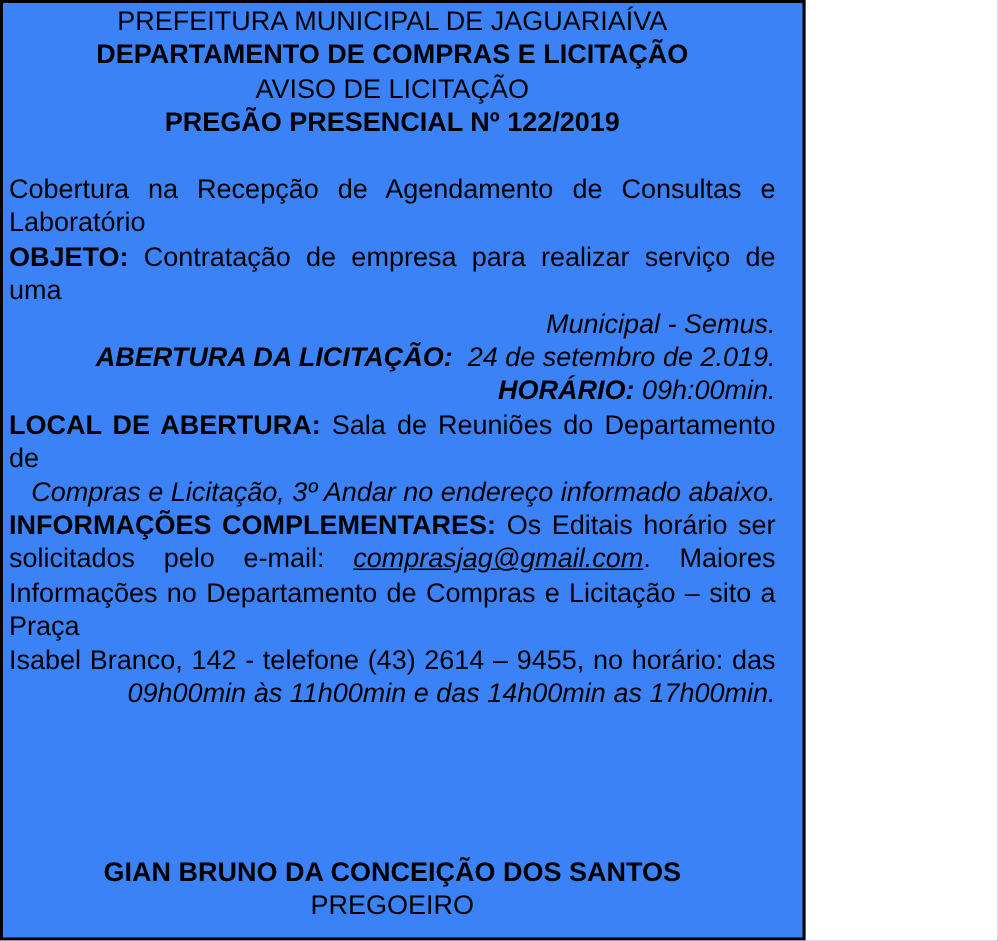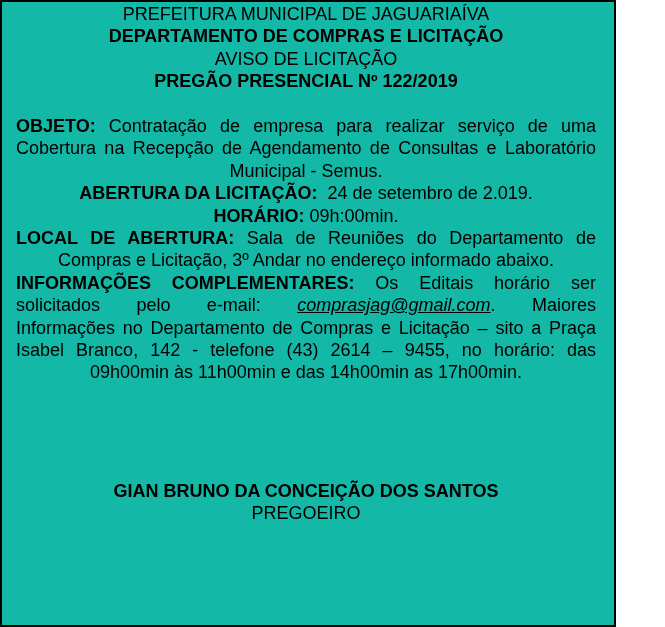--- a/index.html
+++ b/index.html
@@ -1,59 +1,59 @@
 <!DOCTYPE html>
 <html><head>
 <meta charset="utf-8">
 <style>
   html, body { margin: 0; padding: 0; background: #ffffff; }
   .page {
     position: relative;
-    width: 616px;
+    width: 537px;
     height: 627px;
     box-sizing: border-box;
     border: 2px solid #000000;
-    background: #14b8a6;
-    padding: 1px 18px 0 14px;
+    background: #3b82f6;
+    padding: 1px 18px 0 4px;
     font-family: "Liberation Sans", "DejaVu Sans", sans-serif;
     font-size: 18px;
     line-height: 22.4px;
     color: #000000;
     overflow: hidden;
   }
   .header { text-align: center; }
   .b { font-weight: bold; }
   .blank-line { height: 22.4px; }
   .line-j {
     text-align: justify;
     text-align-last: justify;
     text-justify: inter-word;
   }
-  .line-l { text-align: center; }
+  .line-l { text-align: right; font-style: italic; }
   .line-c { text-align: center; }
   .email { text-decoration: underline; color: #000000; font-style: italic; }
   .signature { margin-top: 96px; text-align: center; }
 </style>
 </head>
 <body>
 
 <div class="page">
 
   <div class="header">
     <div>PREFEITURA MUNICIPAL DE JAGUARIAÍVA</div>
     <div class="b">DEPARTAMENTO DE COMPRAS E LICITAÇÃO</div>
     <div>AVISO DE LICITAÇÃO</div>
     <div class="b">PREGÃO PRESENCIAL Nº 122/2019</div>
   </div>
 
   <div class="blank-line"></div>
 
   <div>
+    <div class="line-j">Cobertura na Recepção de Agendamento de Consultas e Laboratório</div>
     <div class="line-j"><span class="b">OBJETO:</span><span> Contratação de empresa para realizar serviço de uma</span></div>
-    <div class="line-j">Cobertura na Recepção de Agendamento de Consultas e Laboratório</div>
     <div class="line-l">Municipal - Semus.</div>
 
     <div class="line-l"><span class="b">ABERTURA DA LICITAÇÃO:</span><span>&nbsp; 24 de setembro de 2.019.</span></div>
 
     <div class="line-l"><span class="b">HORÁRIO:</span><span> 09h:00min.</span></div>
 
     <div class="line-j"><span class="b">LOCAL DE ABERTURA:</span><span> Sala de Reuniões do Departamento de</span></div>
     <div class="line-l">Compras e Licitação, 3º Andar no endereço informado abaixo.</div>
 
     <div class="line-j"><span class="b">INFORMAÇÕES COMPLEMENTARES:</span><span> Os Editais horário ser</span></div>

